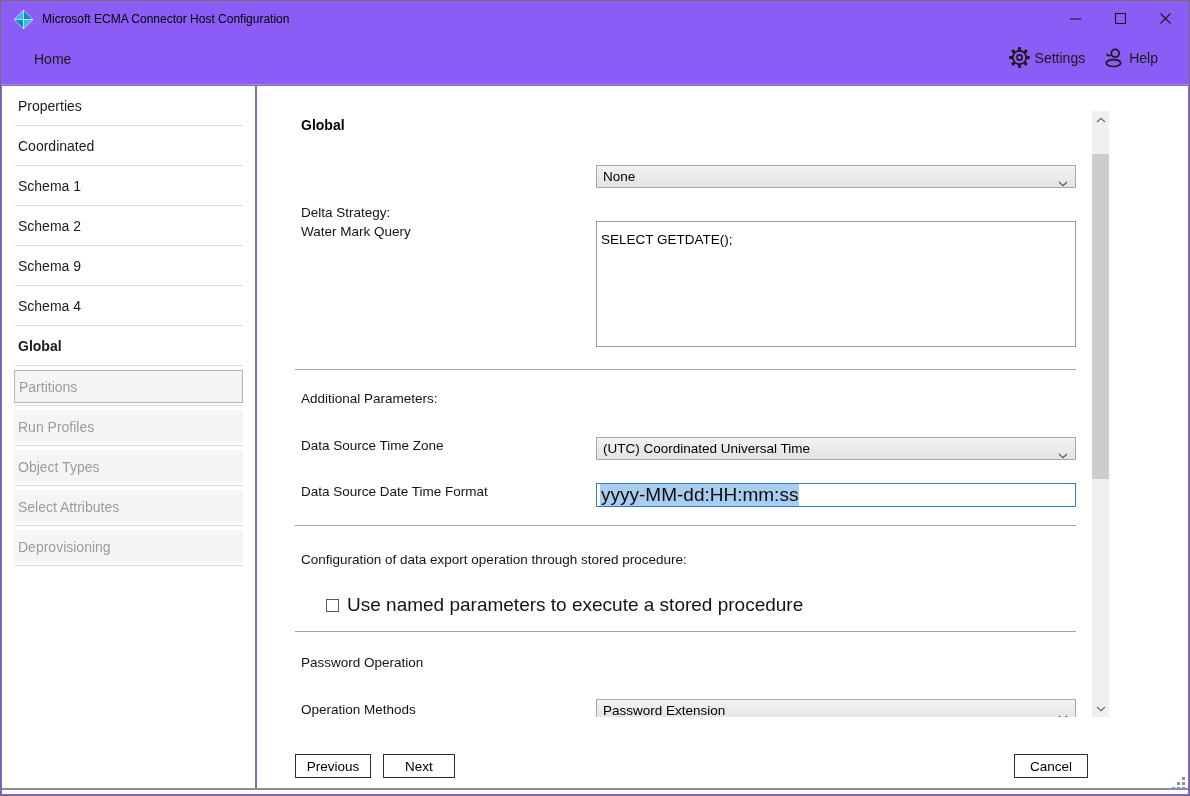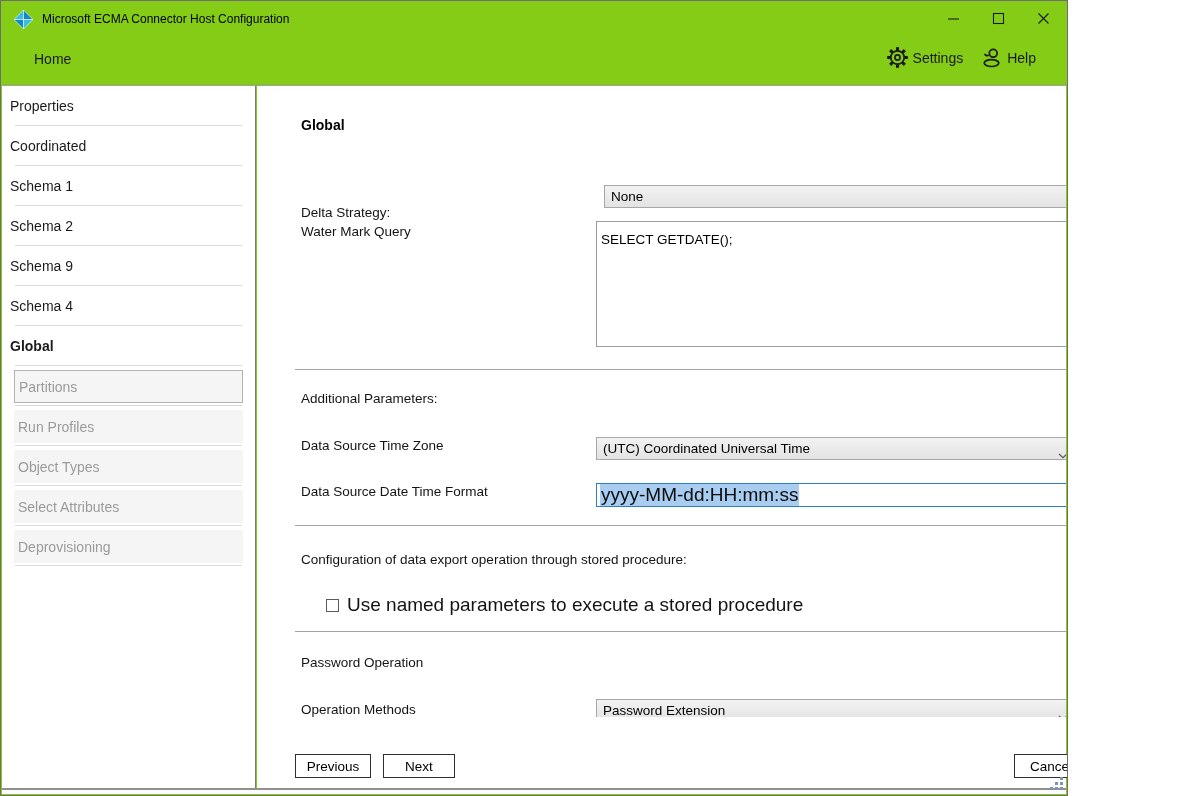--- a/index.html
+++ b/index.html
@@ -1,19 +1,19 @@
 <!DOCTYPE html>
 <html><head>
 <meta charset="utf-8">
 <style>
   * { margin:0; padding:0; box-sizing:border-box; }
   html,body { width:1190px; height:796px; overflow:hidden; }
   body { font-family:"Liberation Sans", sans-serif; background:#fff; color:#1a1a1a; }
 
-  .window { position:relative; width:1068px; height:796px; background:#84cc16;
+  .window { position:relative; width:1190px; height:796px; background:#8b5cf6;
             border:1px solid #6f6f6f; overflow:hidden; }
 
   
   .titlebar { position:absolute; top:0; left:0; right:0; height:36px;
               display:flex; align-items:center; padding-left:13px; }
   .title-text { font-size:12px; margin-left:9px; color:#000; }
   .win-controls { position:absolute; right:8px; top:3px; display:flex; }
   .win-btn { width:32px; height:28px; margin-left:13px; display:flex;
              align-items:center; justify-content:center; background:transparent; border:none; }
 
@@ -22,21 +22,21 @@
              border-bottom:1px solid #9b9b9b; }
   .home-label { position:absolute; left:33px; top:14px; font-size:14px; color:#1b1b1b; }
   .header-actions { position:absolute; right:31px; top:9px; display:flex;
                     align-items:center; }
   .header-action { display:flex; align-items:center; margin-left:17px; font-size:14px; }
   .header-action .lbl { margin-left:4px; }
 
   
   .sidebar { position:absolute; top:85px; left:1px; width:254px; bottom:7px;
              border-right:1px solid #7a7a7a; background:#fff; }
-  .nav-item { height:39px; display:flex; align-items:center; padding-left:8px;
+  .nav-item { height:39px; display:flex; align-items:center; padding-left:16px;
               font-size:14px; color:#1b1b1b;text-align:center; }
   .nav-item.active { font-weight:bold; }
   .nav-divider { height:1px; background:#dadada; margin:0 13px; }
   .nav-box { height:33px; margin:4px 12px 0 12px; background:#f5f5f5;
              display:flex; align-items:center; padding-left:4px;
              font-size:14px; color:#9b9b9b; }
   .nav-box.boxed { border:1px solid #b3b3b3; }
   .nav-divider.after-box { margin-top:2px; }
 
   
@@ -230,21 +230,21 @@
     <div class="nav-divider after-box"></div>
   </div>
 
   <div class="content">
 
     <div class="viewport">
 
       <div class="heading">Global</div>
 
       <div class="flabel" style="top:92px;margin-top:27px;">Delta Strategy:</div>
-      <div class="combo" style="top:99px;margin-left:8px;">
+      <div class="combo" style="top:79px;">
         <span>None</span>
         <span class="chev">
           <svg width="10" height="6">
               <polyline points="1,1 5,4.6 9,1" fill="none" stroke="#5a5a5a" stroke-width="1.2"></polyline>
             </svg>
         </span>
       </div>
 
       <div class="flabel" style="top:138px;">Water Mark Query</div>
       <div class="textarea">

